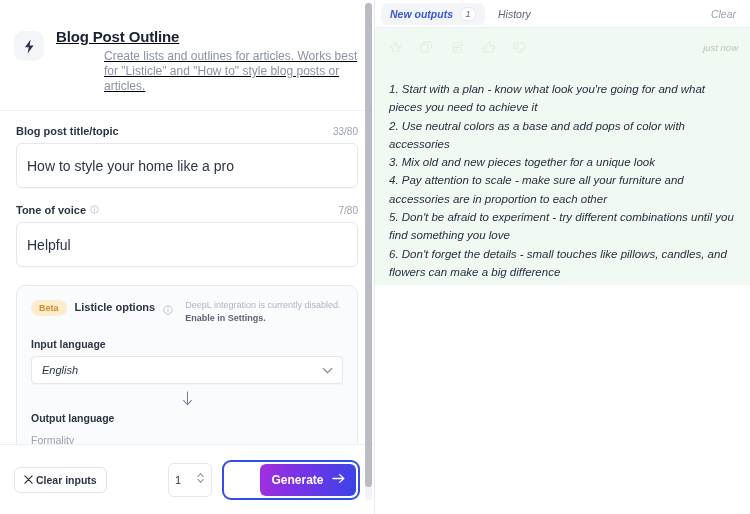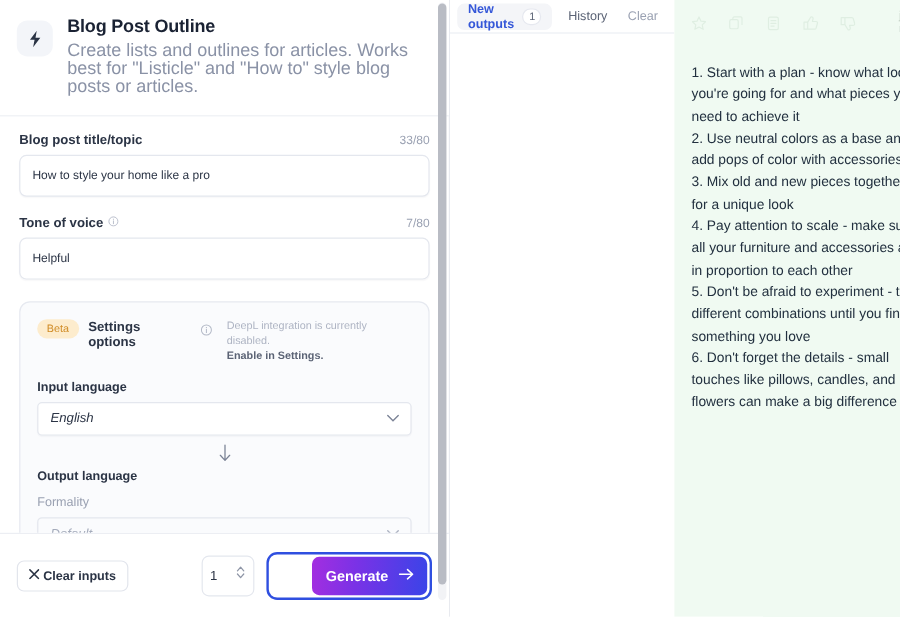--- a/index.html
+++ b/index.html
@@ -19,68 +19,70 @@
   .left-panel {
     width: 375px; height: 514px;
     background: #ffffff;
     display: flex; flex-direction: column;
     position: relative;
     border-right: 1px solid #e8eaef;
   }
   .tool-header {
     display: flex;
     gap: 12px;
-    padding: 14px 16px 16px 14px;
+    padding: 28px 16px 16px 14px;
     border-bottom: 1px solid #eef0f4;
     background: #fff;
+    text-decoration: underline;
   }
   .tool-icon {
     width: 30px; height: 30px;
     min-width: 30px;
     border-radius: 9px;
     background: #f3f5f9;
     display: flex; align-items: center; justify-content: center;
     margin-top: 3px;
   }
   .tool-icon svg { display: block; }
   .tool-title {
     font-size: 15px; font-weight: bold; color: #1a2233;
     letter-spacing: -0.15px;
     line-height: 18px;
   }
   .tool-desc {
-    font-size: 15px; color: #8a92a6;
+    font-size: 12px; color: #8a92a6;
     line-height: 15px;
     margin-top: 3px;
     max-width: 300px;
+    margin-left: 48px;
   }
 
   .scroll-area {
     flex: 1;
     overflow: hidden;
     padding: 14px 16px 0 16px;
     position: relative;
   }
 
   .field-row {
     display: flex; justify-content: space-between; align-items: center;
     margin-bottom: 6px;
   }
   .field-label {
     font-size: 11px; color: #2b3445; font-weight: bold;
     display: flex; align-items: center; gap: 4px;
   }
   .char-count { font-size: 10px; color: #9aa1b2; }
   .text-input {
     width: 100%;
-    height: 35px;
+    height: 45px;
     border: 1px solid #e4e7ee;
     border-radius: 6px;
     background: #fff;
-    font-size: 10px;
+    font-size: 14px;
     color: #2b3445;
     padding: 0 10px;
     font-family: "Liberation Sans", sans-serif;
     outline: none;
     box-shadow: 0 1px 1px rgba(20,30,60,0.03);
   }
   .spacer-18 { height: 16px; }
 
   
   .lang-card {
@@ -90,21 +92,21 @@
     background: #fafbfd;
     padding: 13px 14px 16px 14px;
   }
   .lang-head {
     display: flex; align-items: flex-start; gap: 8px;
   }
   .beta-badge {
     background: #fdeccd;
     color: #d08b25;
     font-size: 9px;
-    font-weight: normal;
+    font-weight: bold;
     border-radius: 9px;
     padding: 3px 8px;
     line-height: 10px;
     margin-top: 1px;
   }
   .lang-title {
     font-size: 11px; font-weight: bold; color: #2b3445;
     margin-top: 2px;
   }
   .info-ico { margin-top: 2px; }
@@ -204,21 +206,21 @@
     right: 2px; top: 3px;
     width: 7px; height: 484px;
     background: #b9bcc4;
     border-radius: 4px;
   }
 
   
   .right-panel {
     width: 375px; height: 514px;
     background: #ffffff;
-    display: flex; flex-direction: row;
+    display: flex; flex-direction: column; font-style: italic;
   }
   .tabbar {
     height: 28px;
     display: flex; align-items: center;
     padding: 0 8px 0 6px;
     border-bottom: 1px solid #eceef3;
     gap: 4px;
   }
   .tab {
     display: flex; align-items: center; gap: 7px;
@@ -312,21 +314,21 @@
           </span>
         </span>
         <span class="char-count">7/80</span>
       </div>
       <input class="text-input" value="Helpful" style="">
 
       
       <div class="lang-card">
         <div class="lang-head">
           <span class="beta-badge">Beta</span>
-          <span class="lang-title">Settings options</span>
+          <span class="lang-title">Listicle options</span>
           <span class="info-ico">
             <svg width="10" height="10" viewBox="0 0 12 12">
                 <circle cx="6" cy="6" r="5" fill="none" stroke="#b3b9c7" stroke-width="1"></circle>
                 <rect x="5.5" y="5" width="1" height="4" fill="#b3b9c7"></rect>
                 <rect x="5.5" y="3" width="1" height="1.2" fill="#b3b9c7"></rect>
               </svg>
           </span>
           <span class="deepl-note">
             <span>DeepL integration is currently disabled.</span><br>
             <b>Enable in Settings.</b>

